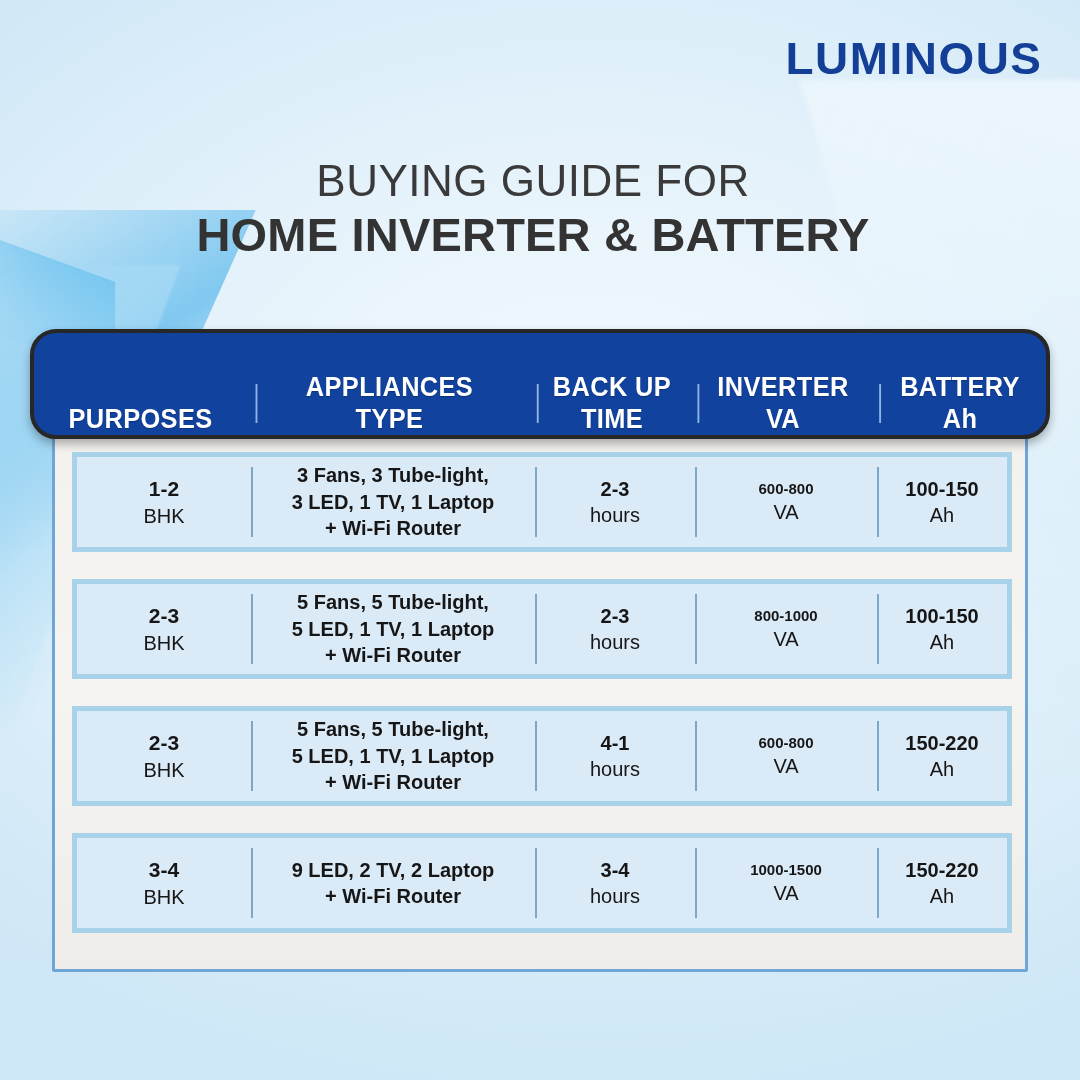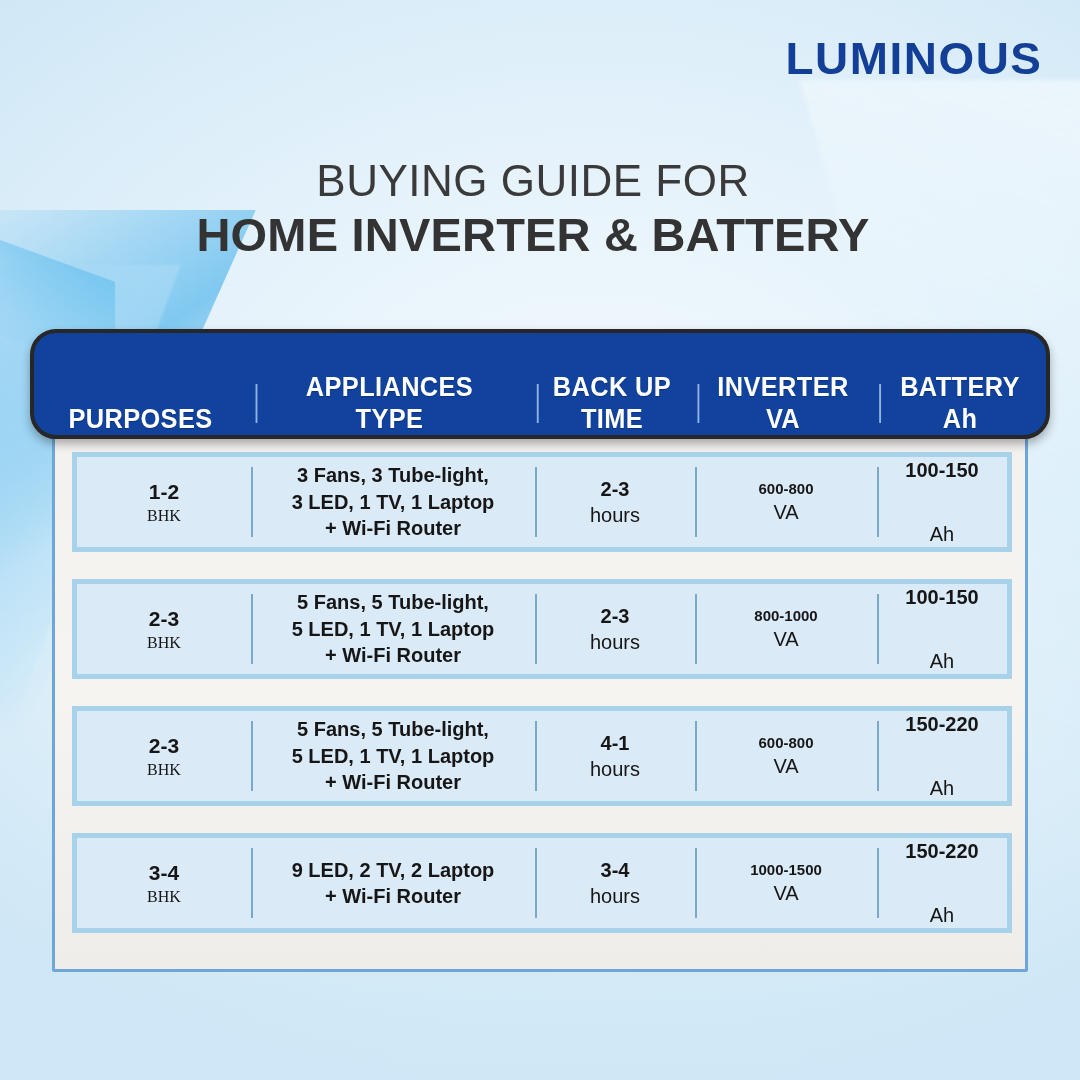--- a/index.html
+++ b/index.html
@@ -196,24 +196,24 @@
     width: 2px;
     background: #7ba7c9;
   }
   .cell .ln { display: block; }
   .cell .ln-sub { font-weight: 400; }
 
   .c0 { width: 174px; }
   .c1 { width: 284px; font-weight: 700; }
   .c2 { width: 160px; }
   .c3 { width: 182px; }
-  .c4 { width: 130px; justify-content: space-between; }
+  .c4 { width: 130px; }
 
   .c0 .ln-main { font-size: 21px; font-weight: 700; }
-  .c0 .ln-sub  { font-size: 16px; font-weight: 400; font-family: Liberation Serif, serif; }
+  .c0 .ln-sub  { font-size: 20px; font-weight: 400; }
   .c1 .ln      { font-size: 20px; font-weight: 700; }
   .c2 .ln-main { font-size: 20px; font-weight: 700; }
   .c2 .ln-sub  { font-size: 20px; font-weight: 400; }
   .c3 .ln-main { font-size: 15px; font-weight: 700; }
   .c3 .ln-sub  { font-size: 20px; font-weight: 400; }
   .c4 .ln-main { font-size: 20px; font-weight: 700; }
   .c4 .ln-sub  { font-size: 20px; font-weight: 400; }
 </style>
 </head>
 <body>

